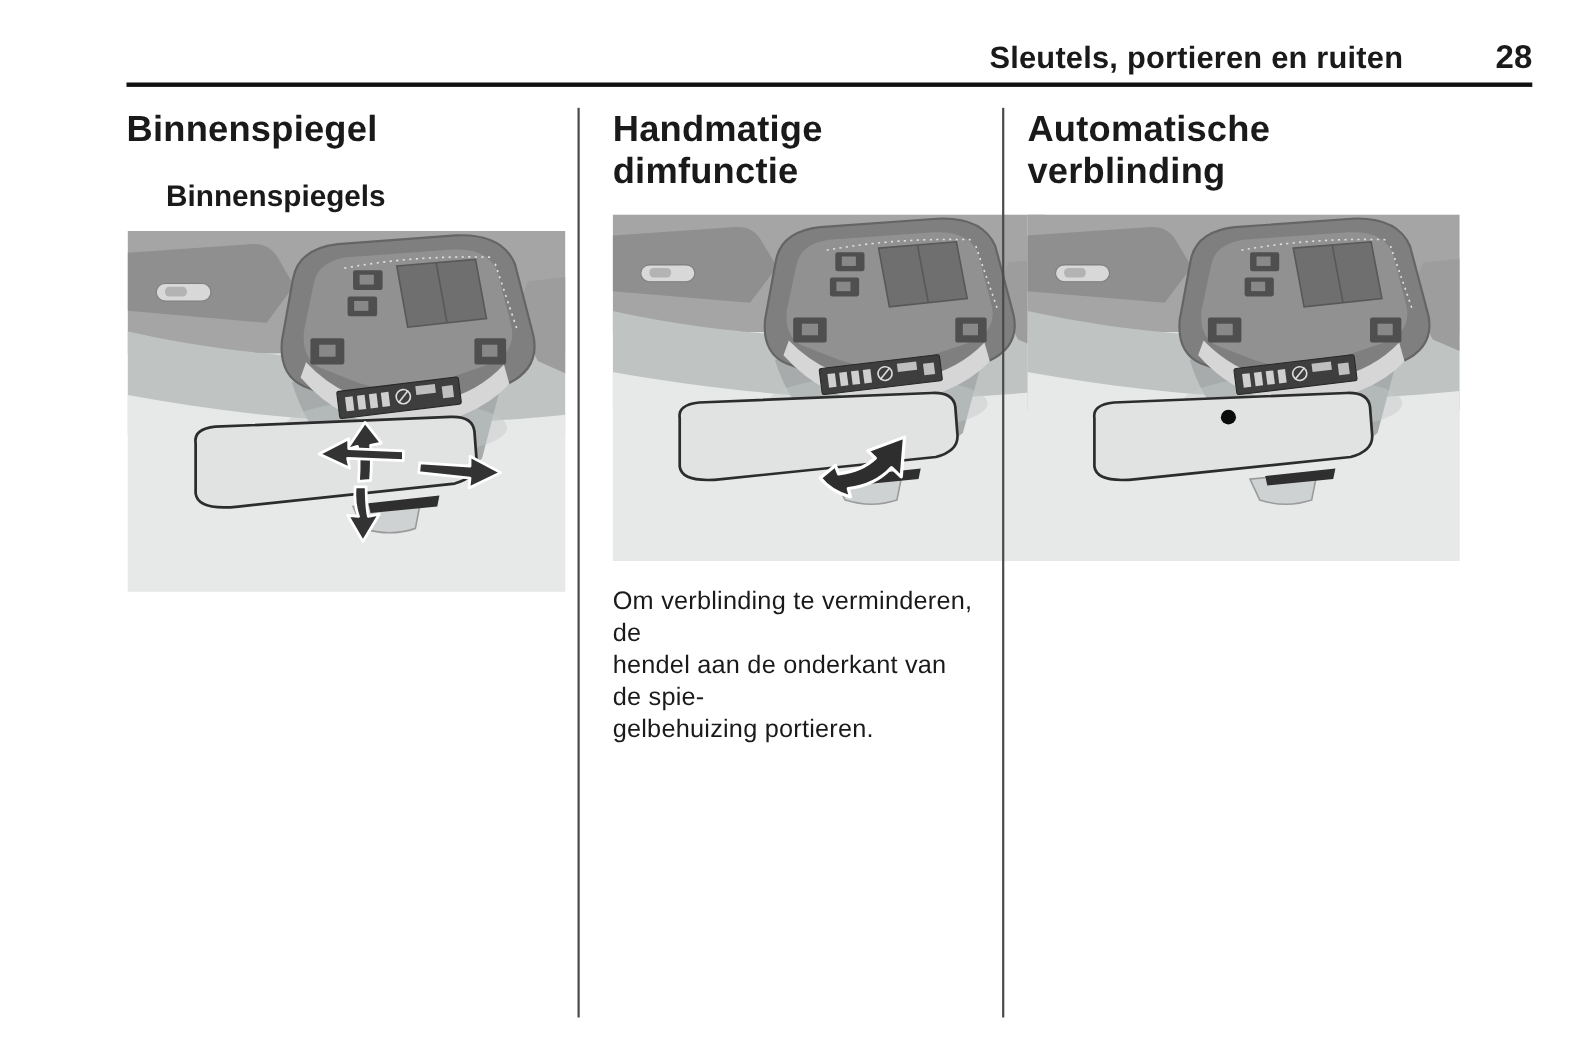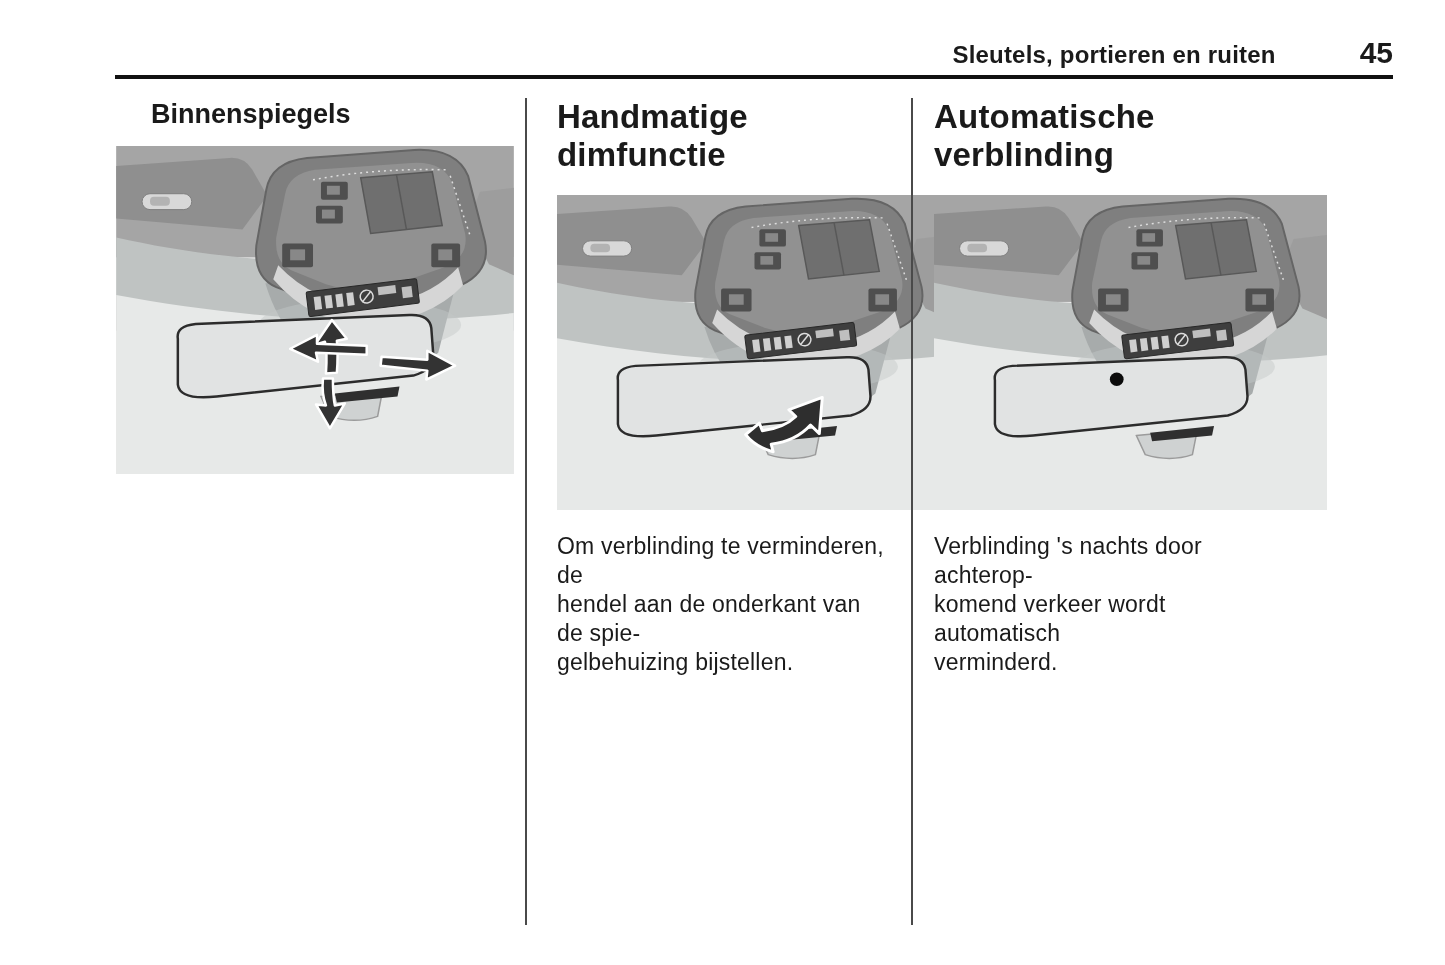--- a/index.html
+++ b/index.html
@@ -18,21 +18,21 @@
     margin: 0 52px 0 115px;
     padding-top: 36px;
     padding-bottom: 5px;
     display: flex;
     justify-content: flex-end;
     align-items: baseline;
     gap: 84px;
     border-bottom: 4px solid #111;
     width: 1278px;
   }
-  .hdr .chapter { font-weight: bold; font-size: 24px; letter-spacing: 0.2px; }
+  .hdr .chapter { font-weight: bold; font-size: 28px; letter-spacing: 0.2px; }
   .hdr .pagenum { font-weight: bold; font-size: 30px; }
 
   
   .columns {
     display: flex;
     align-items: flex-start;
     margin-left: 115px;
     padding-top: 19px;
   }
   .col1 { width: 400px; }
@@ -65,26 +65,27 @@
     white-space: pre-line; 
   }
 </style>
 </head>
 <body>
 
 <div class="page">
 
   <header class="hdr">
     <span class="chapter">Sleutels, portieren en ruiten</span>
-    <span class="pagenum">45</span>
+    <span class="pagenum">28</span>
   </header>
 
   <main class="columns">
 
     <section class="col1">
+      <h1 class="sect">Binnenspiegel</h1>
       <h2 class="subsect">Binnenspiegels</h2>
 
       <figure>
         <svg width="400" height="328" viewBox="0 0 400 330" xmlns="http://www.w3.org/2000/svg">
           <g id="mirror-scene">
 
             <rect x="0" y="0" width="400" height="330" fill="#e9e9e9"></rect>
             <rect x="0" y="0" width="400" height="112" fill="#a5a5a5"></rect>
             <path d="M0,92 C90,112 200,126 400,112 L400,186 L0,186 Z" fill="#bfc3c2"></path>
             <path d="M0,150 C120,172 250,184 400,168 L400,330 L0,330 Z" fill="#e7e9e8"></path>
@@ -156,35 +157,32 @@
           <use href="#mirror-scene"></use>
 
           <g>
             <path d="M192,251 L206,239 L209,247 Q231,244 243,232 L236,225 L270,212 L267,250 L258,241 Q243,258 218,261 L220,269 Q202,264 192,251 Z" fill="#2e2e2e" stroke="#ffffff" stroke-width="3" stroke-linejoin="round"></path>
           </g>
         </svg>
       </figure>
 
       <p class="body">Om verblinding te verminderen, de
 hendel aan de onderkant van de spie-
-gelbehuizing bijstellen.</p>
+gelbehuizing portieren.</p>
     </section>
 
     <div class="vdiv d2"></div>
 
     <section class="col3">
       <h1 class="sect">Automatische verblinding</h1>
 
       <figure>
         <svg width="393" height="315" viewBox="0 0 400 330" preserveAspectRatio="none" xmlns="http://www.w3.org/2000/svg">
           <use href="#mirror-scene"></use>
 
           <circle cx="186" cy="193" r="7" fill="#0b0b0b"></circle>
         </svg>
       </figure>
 
-      <p class="body">Verblinding 's nachts door achterop-
-komend verkeer wordt automatisch
-verminderd.</p>
     </section>
 
   </main>
 </div>
 
 </body></html>

